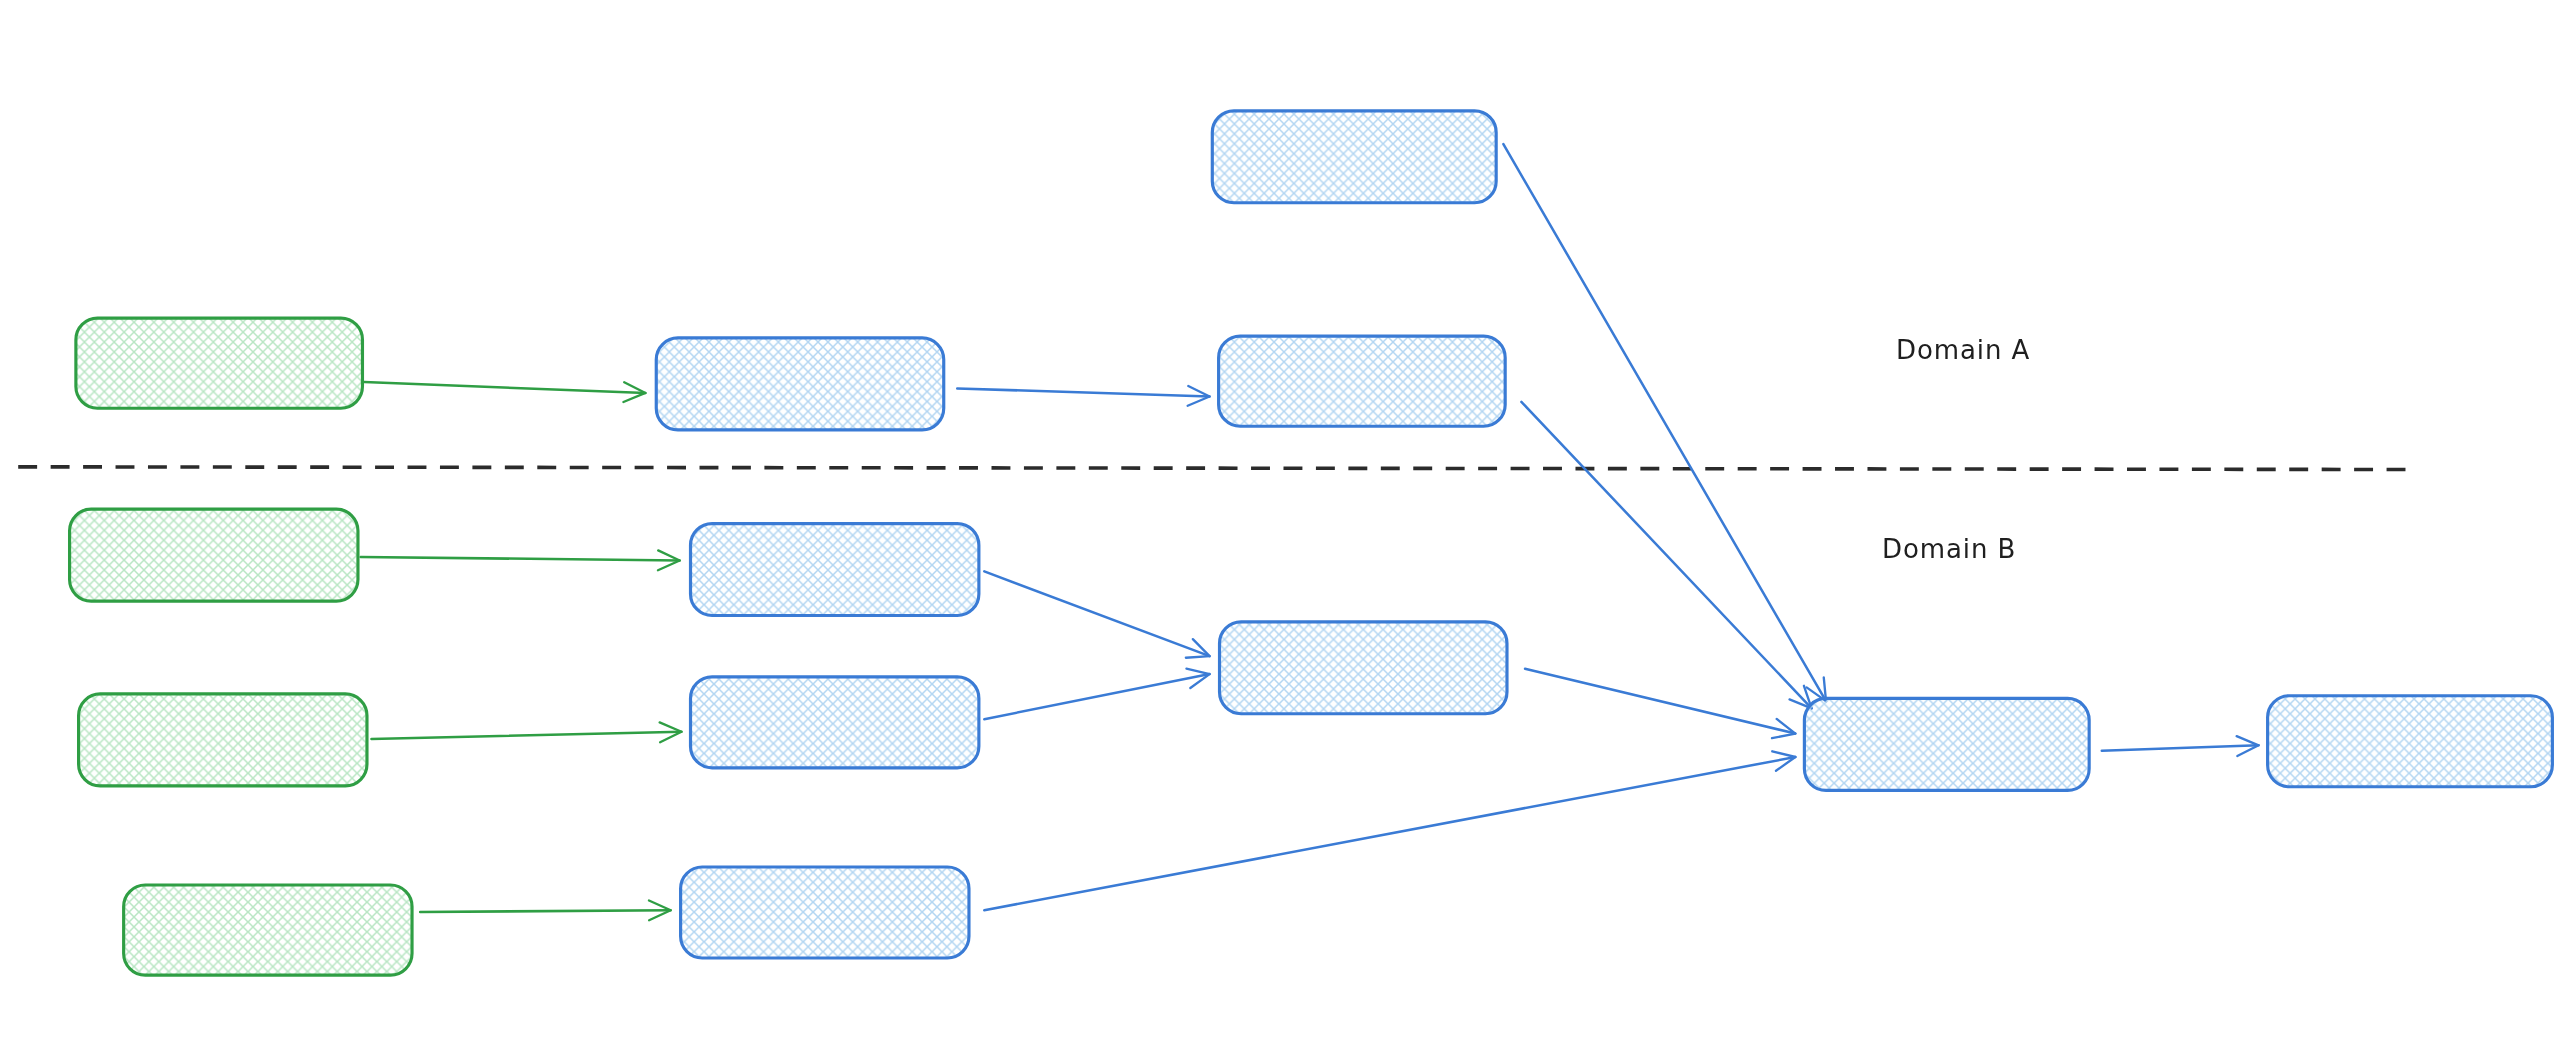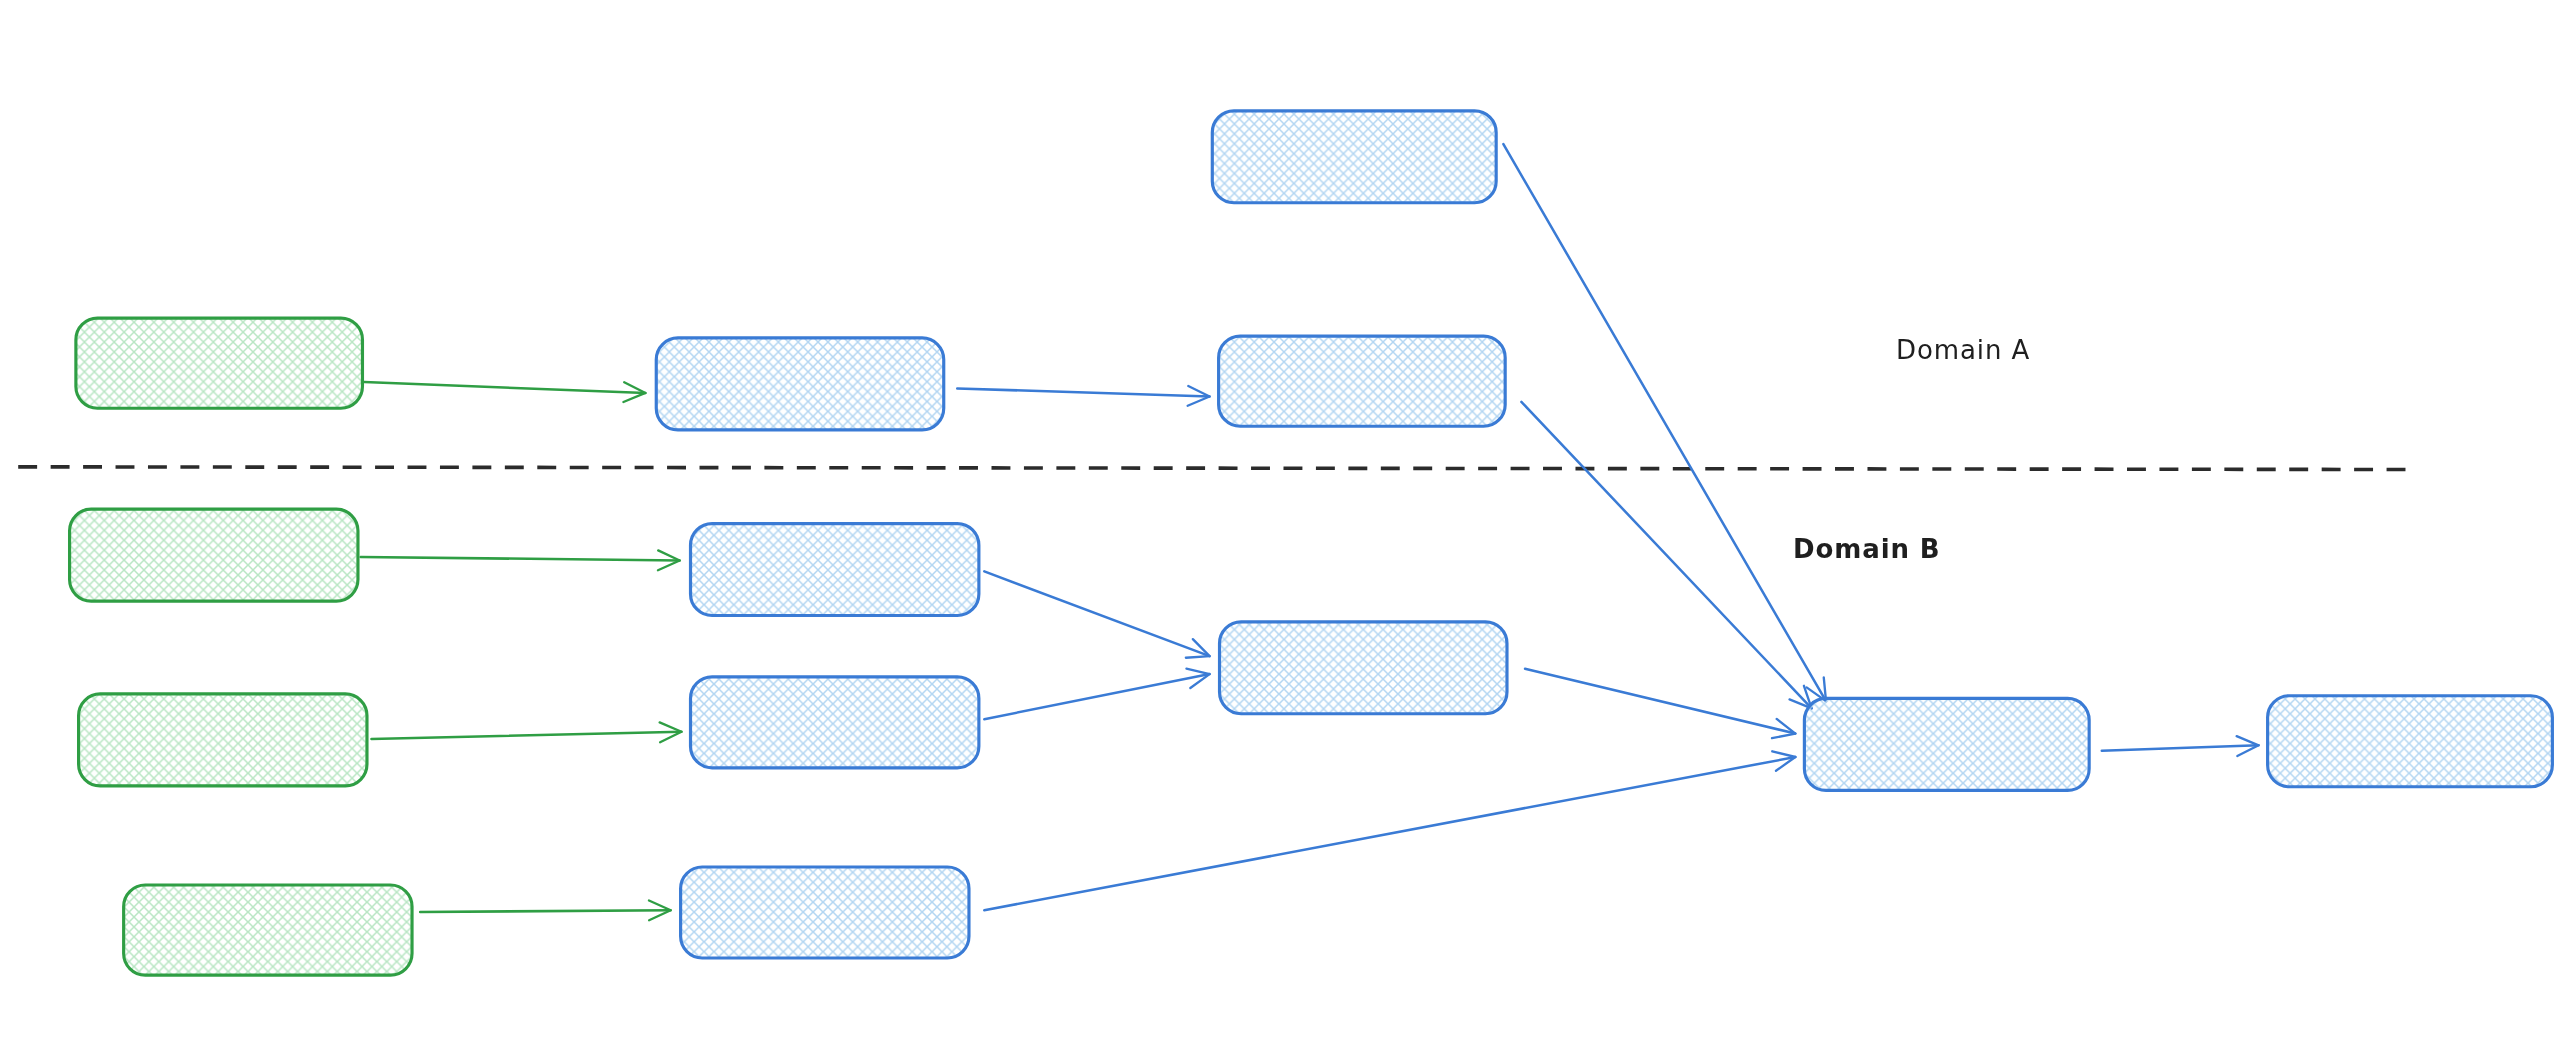--- a/index.html
+++ b/index.html
@@ -41,21 +41,21 @@
   
   .canvas-label {
     position: absolute;
     color: var(--label-color, #1f1f1f);
     font-size: 26px;
     letter-spacing: 0.9px;
     white-space: nowrap;
     font-family: "DejaVu Sans", sans-serif;
   }
   .label-domain-a { left: 1896px; top: 335px; }
-  .label-domain-b { left: 1793px; top: 534px; font-weight: bold; }
+  .label-domain-b { left: 1882px; top: 534px; }
 </style>
 </head>
 <body>
 
 <div class="stage">
 
   <svg class="diagram" width="2576" height="1049" viewBox="0 0 2858 1164" xmlns="http://www.w3.org/2000/svg">
     <defs>
       <pattern id="hatch-blue" width="11" height="11" patternUnits="userSpaceOnUse">
         <path class="hatch-line-blue" d="M0 0 L11 11 M11 0 L0 11" fill="none"></path>

